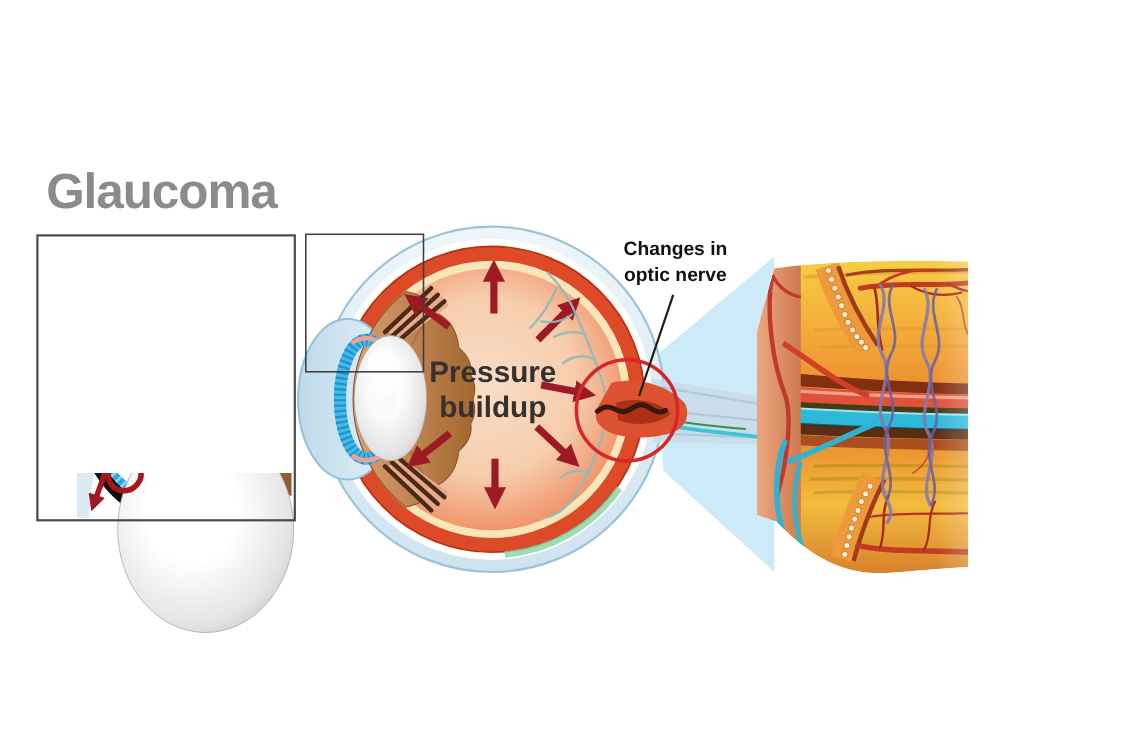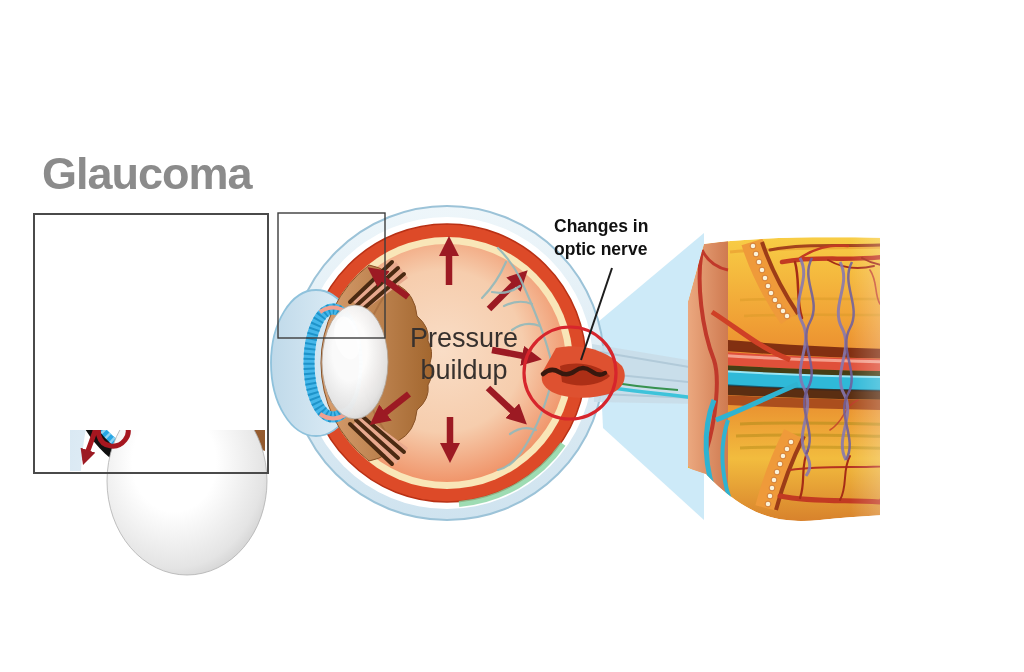--- a/index.html
+++ b/index.html
@@ -3,23 +3,23 @@
 <meta charset="utf-8">
 <style>
   html,body{margin:0;padding:0;background:#fff;}
   #stage{position:relative;width:880px;height:672px;background:#fff;overflow:hidden;
          font-family:"Liberation Sans",sans-serif;}
   #art{position:absolute;left:0;top:0;}
   .lbl{position:absolute;white-space:pre-line;z-index:5;}
   #title{left:42px;top:148px;font-size:45px;font-weight:bold;letter-spacing:-1px;color:#8b8b8b;}
   #inset-caption{left:36px;top:234px;width:84px;text-align:center;font-size:15.5px;font-weight:600;
                  line-height:1.42;color:#141414;}
-  #pressure-label{left:383px;top:322px;width:130px;text-align:center;font-size:27px;font-weight:400;
-                  line-height:1.2;color:#37312e;margin-left:16px;}
-  #optic-label{left:554px;top:215px;width:120px;font-size:17.5px;font-weight:600;
+  #pressure-label{left:383px;top:322px;width:130px;text-align:center;font-size:27px;font-weight:700;
+                  line-height:1.2;color:#37312e;}
+  #optic-label{left:554px;top:215px;width:120px;text-align:center;font-size:17.5px;font-weight:600;
                line-height:1.32;color:#111;}
   #inset-frame{position:absolute;left:33px;top:213px;width:236px;height:261px;box-sizing:border-box;
                border:2px solid #4a4a4a;z-index:4;background:transparent;}
 </style>
 </head>
 <body>
 
 <div id="stage">
 
 <svg id="art" width="1024" height="672" viewBox="0 0 1024 672">

